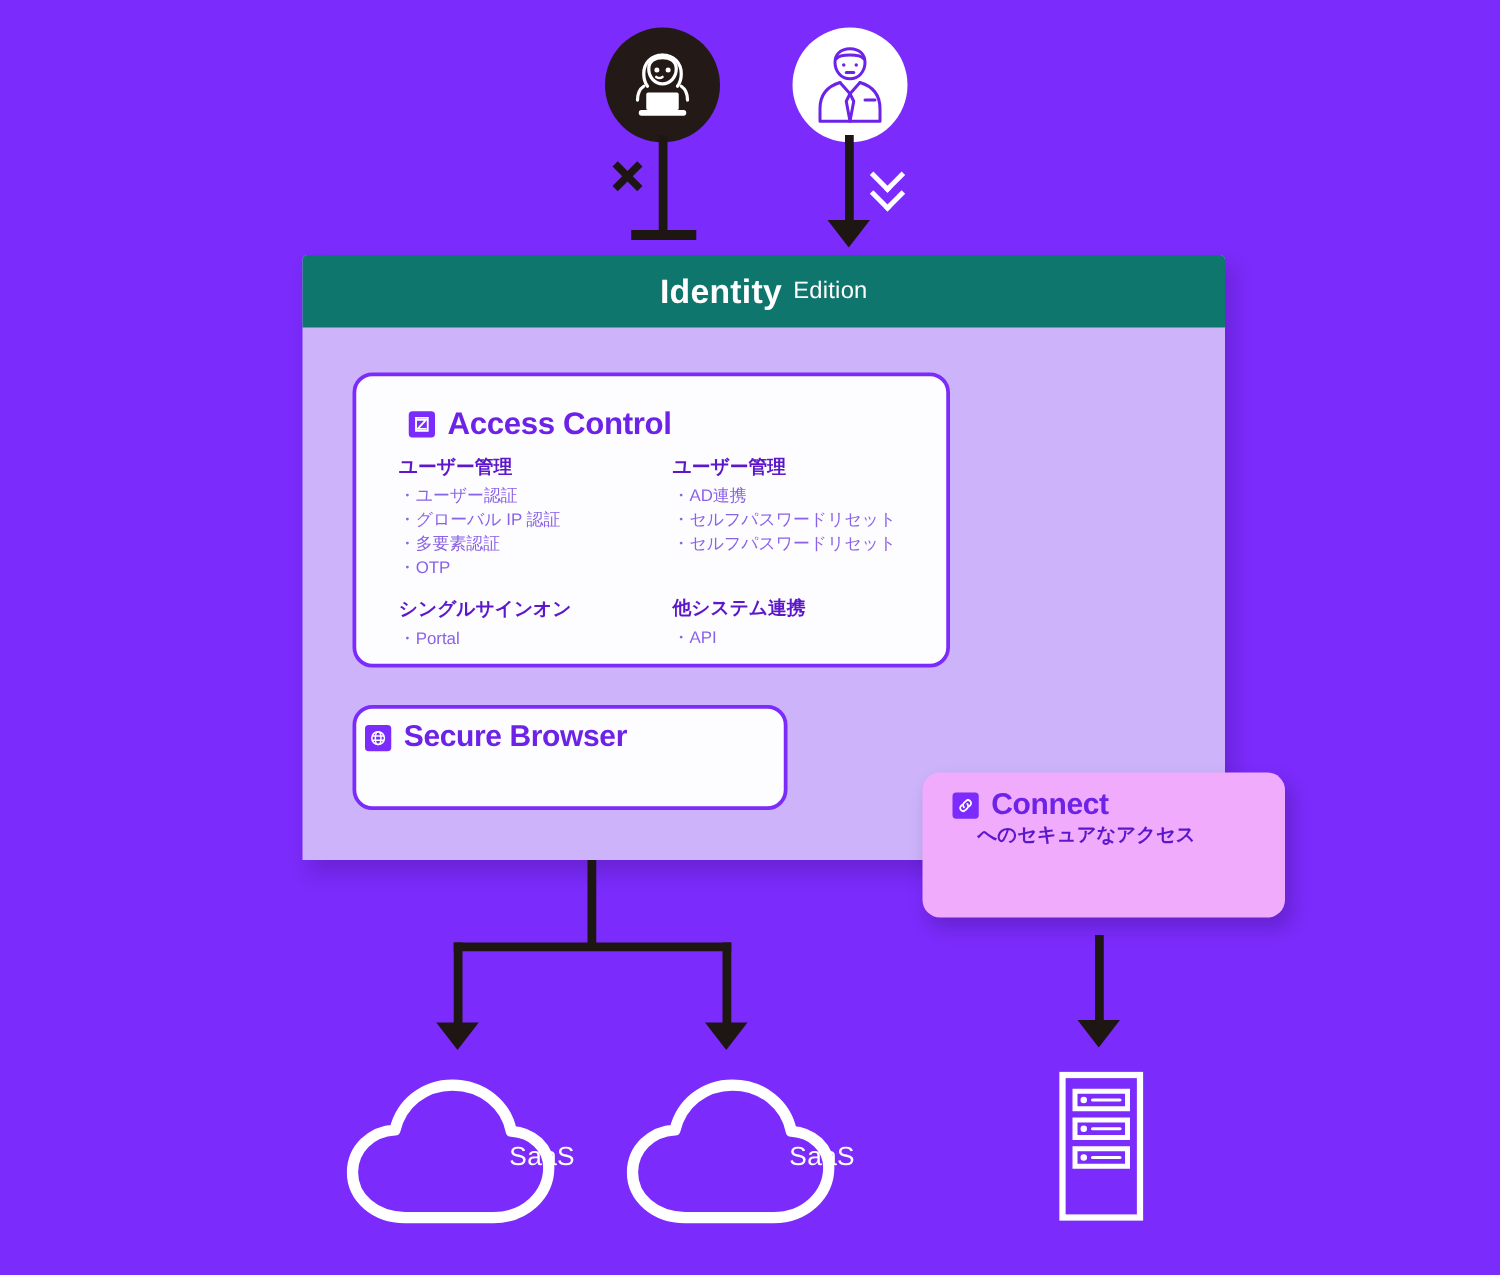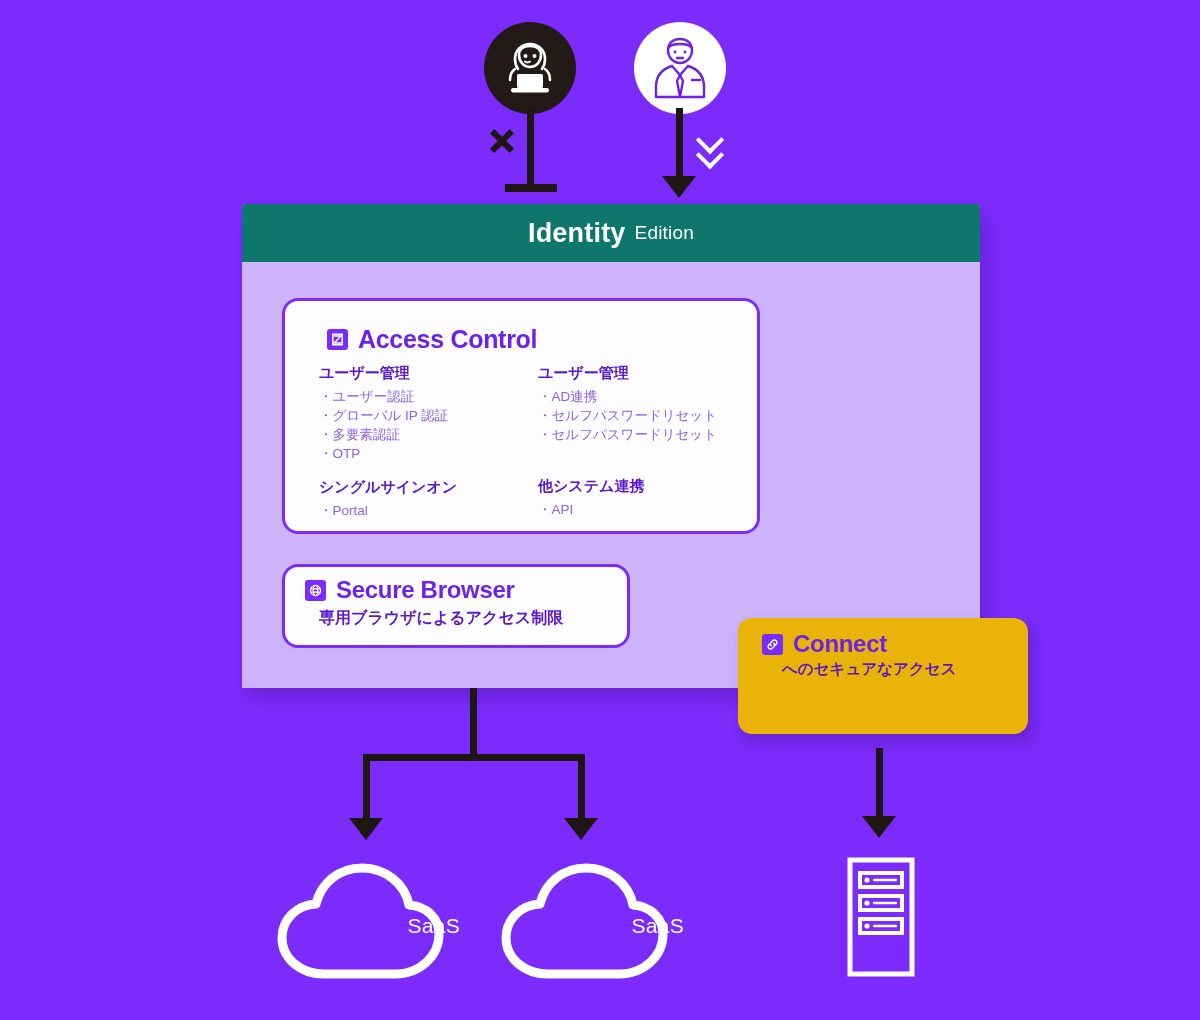--- a/index.html
+++ b/index.html
@@ -60,21 +60,21 @@
 
   
   .card{
     position:absolute;background:#FDFCFF;border:3px solid #7B2BFB;
     border-radius:16px;box-sizing:border-box;
   }
   .card-access{left:40px;top:94px;width:478px;height:236px;}
   .card-browser{left:40px;top:360px;width:348px;height:84px;}
   .card-connect{
     position:absolute;left:738px;top:618px;width:290px;height:116px;
-    background:#eab308;border-radius:14px;box-sizing:border-box;
+    background:#f0abfc;border-radius:14px;box-sizing:border-box;
     box-shadow:5px 8px 14px rgba(40,10,80,.25);
   }
 
   .card-head{display:flex;align-items:center;}
   .sq-icon{
     width:21px;height:21px;background:#7B2BFB;border-radius:3px;
     display:flex;align-items:center;justify-content:center;flex:none;
   }
   .sq-icon svg{display:block;}
   .card-title{font-size:25px;font-weight:bold;color:#6D22E8;margin-left:10px;letter-spacing:-.3px;}
@@ -207,33 +207,32 @@
           </ul>
           <div class="sec-h gap" style="margin-top:33px;">他システム連携</div>
           <ul class="sec-list">
             <li>API</li>
           </ul>
         </div>
       </div>
     </div>
 
     <div class="card card-browser">
-      <div class="card-head" style="padding:9px 0 0 20px;">
+      <div class="card-head" style="padding:9px 0 0 7px;">
         <span class="sq-icon">
           <svg width="15" height="15" viewBox="0 0 16 16" aria-hidden="true">
             <g fill="none" stroke="#FFFFFF" stroke-width="1.3">
               <circle cx="8" cy="8" r="5.4"></circle>
               <ellipse cx="8" cy="8" rx="2.4" ry="5.4"></ellipse>
               <path d="M2.9 6.2h10.2M2.9 9.8h10.2"></path>
             </g>
           </svg>
         </span>
         <span class="card-title card-title-sm">Secure Browser</span>
       </div>
-      <div class="sub-line">専用ブラウザによるアクセス制限</div>
     </div>
 
   </div>
 
   <div class="card-connect">
     <div class="card-head" style="padding:12px 0 0 24px;">
       <span class="sq-icon">
         <svg width="15" height="15" viewBox="0 0 16 16" aria-hidden="true">
           <g fill="none" stroke="#FFFFFF" stroke-width="1.5" stroke-linecap="round">
             <path d="M6.6 9.4a2.6 2.6 0 0 1 0-3.7l1.6-1.6a2.6 2.6 0 0 1 3.7 3.7l-.9.9"></path>

